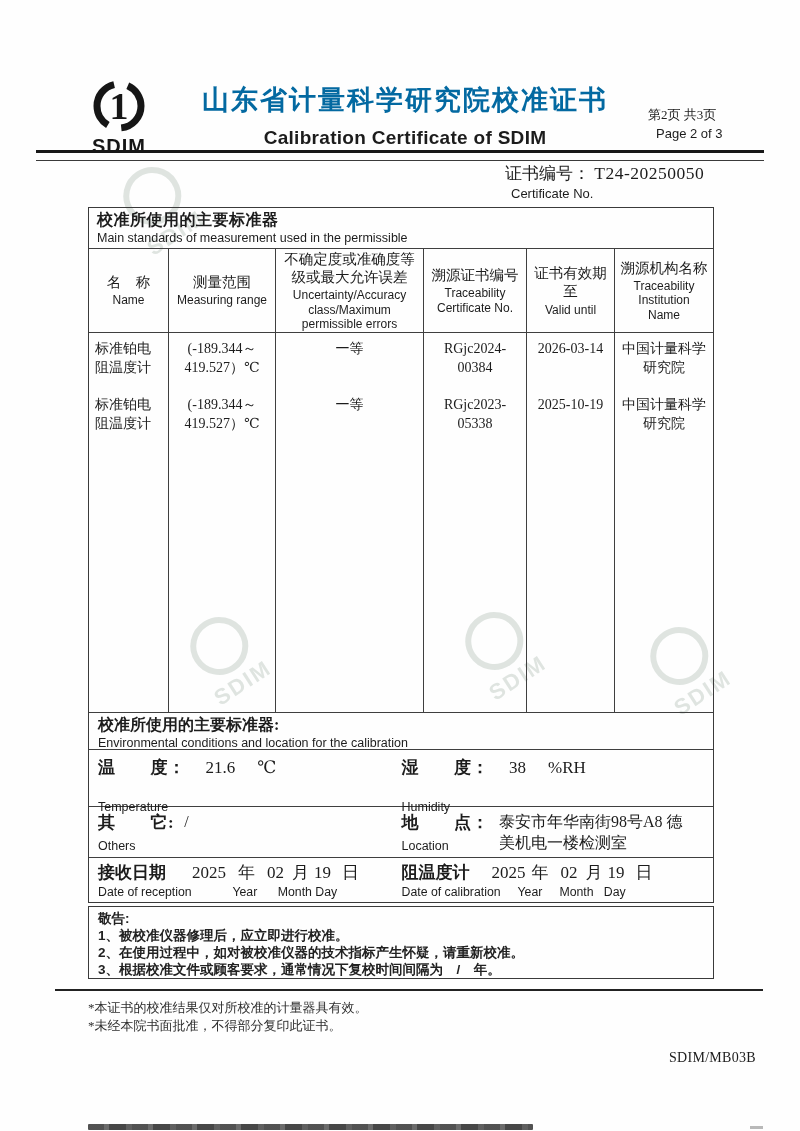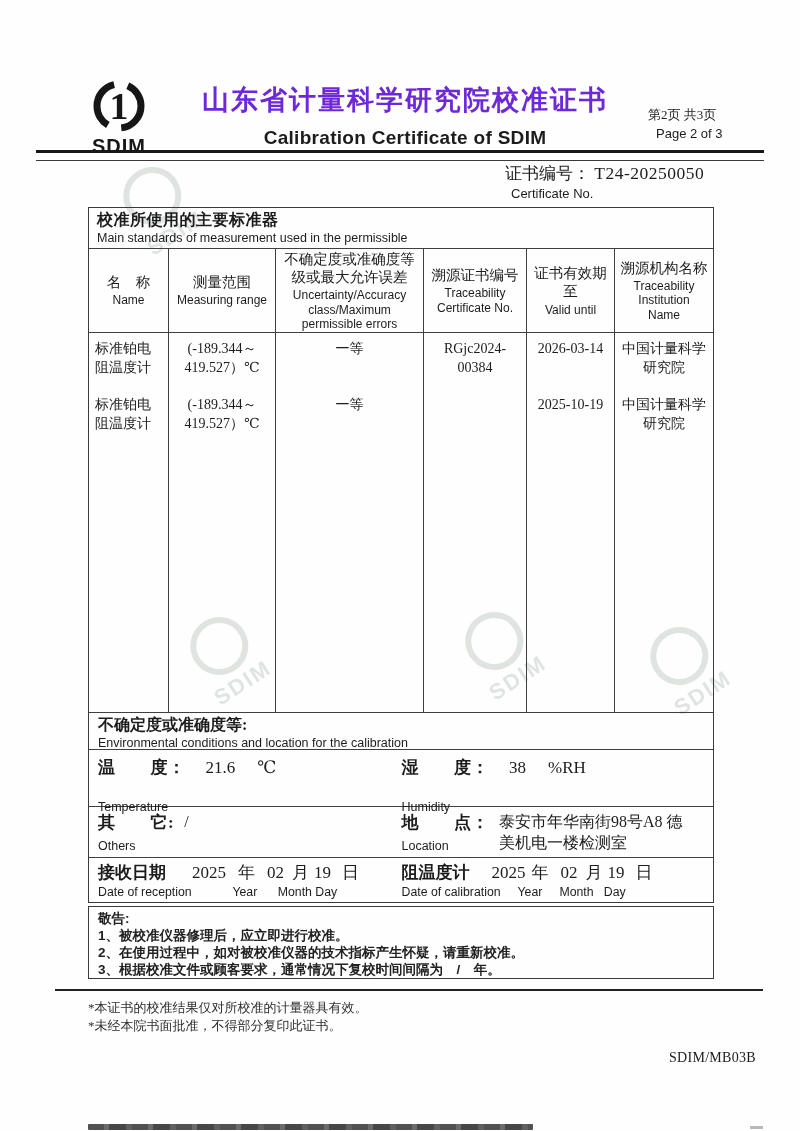--- a/index.html
+++ b/index.html
@@ -9,21 +9,21 @@
     font-family:"Liberation Serif","DejaVu Serif",serif;
   }
   .pre { white-space:pre-line; }
   .abs { position:absolute; }
 
   
   .logo { left:86px; top:78px; width:66px; text-align:center; }
   .logo svg { display:block; margin:0 auto; }
   .logo-text { font-family:"Liberation Sans","DejaVu Sans",sans-serif; font-weight:bold; font-size:20px; letter-spacing:1px; margin-top:-3px; color:#161616; }
   .title-block { left:170px; top:82px; width:470px; text-align:center; }
-  .title-zh { font-size:27px; font-weight:bold; letter-spacing:2px; color:#6d28d9; }
+  .title-zh { font-size:27px; font-weight:bold; letter-spacing:2px; color:#0369a1; }
   .title-en { font-family:"Liberation Sans","DejaVu Sans",sans-serif; font-size:19px; font-weight:bold; margin-top:9px; letter-spacing:0.3px; }
   .page-info { left:648px; top:106px; width:120px; font-size:13px; line-height:1.45; }
   .page-info .en { font-family:"Liberation Sans","DejaVu Sans",sans-serif; padding-left:8px; }
   .head-rule { left:36px; top:150px; width:728px; height:7px;
     border-top:3.5px solid #181818; border-bottom:1.5px solid #3a3a3a; }
   .cert { left:505px; top:162px; width:260px; }
   .cert-line1 { font-size:17px; }
   .cert-num { font-size:17.5px; letter-spacing:0.5px; }
   .cert-en { font-family:"Liberation Sans","DejaVu Sans",sans-serif; font-size:13px; margin-left:6px; margin-top:1px; }
 
@@ -198,35 +198,37 @@
         <div class="rowblock pre">(-189.344～
 419.527）℃</div>
       </div>
       <div class="bodycol">
         <div class="rowblock pre">一等</div>
         <div class="rowblock pre">一等</div>
       </div>
       <div class="bodycol">
         <div class="rowblock pre">RGjc2024-
 00384</div>
+        <div class="rowblock pre">RGjc2023-
+05338</div>
       </div>
       <div class="bodycol">
         <div class="rowblock pre">2026-03-14</div>
         <div class="rowblock pre">2025-10-19</div>
       </div>
       <div class="bodycol">
         <div class="rowblock pre">中国计量科学
 研究院</div>
         <div class="rowblock pre">中国计量科学
 研究院</div>
       </div>
     </div>
 
     <div class="trow env-title padL">
-      <div class="zh">不确定度或准确度等:</div>
+      <div class="zh">校准所使用的主要标准器:</div>
       <div class="en">Environmental conditions and location for the calibration</div>
     </div>
 
     <div class="trow temp-row pairrow">
       <div class="cond padL">
         <div class="l1">
           <span class="lbl">温　　度：</span>
           <span class="val">21.6</span>
           <span class="unit">℃</span>
         </div>

